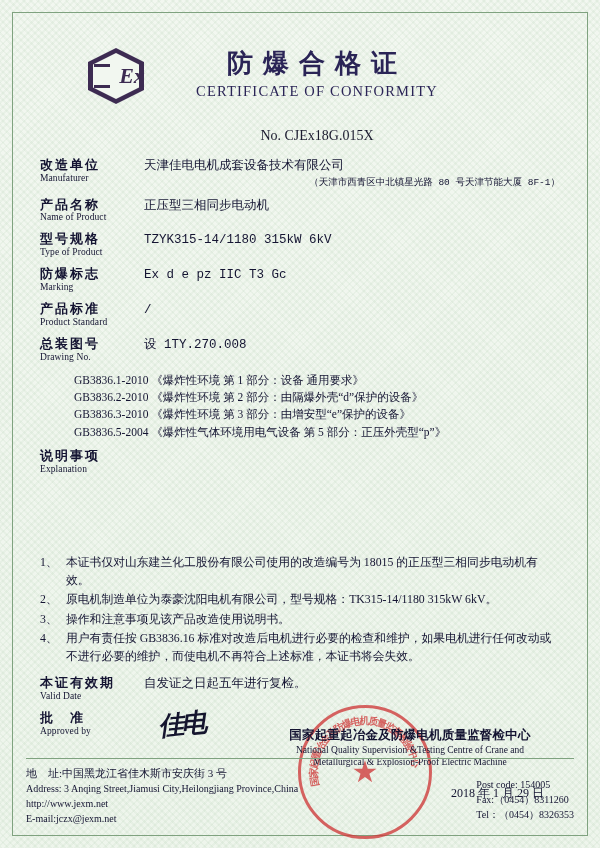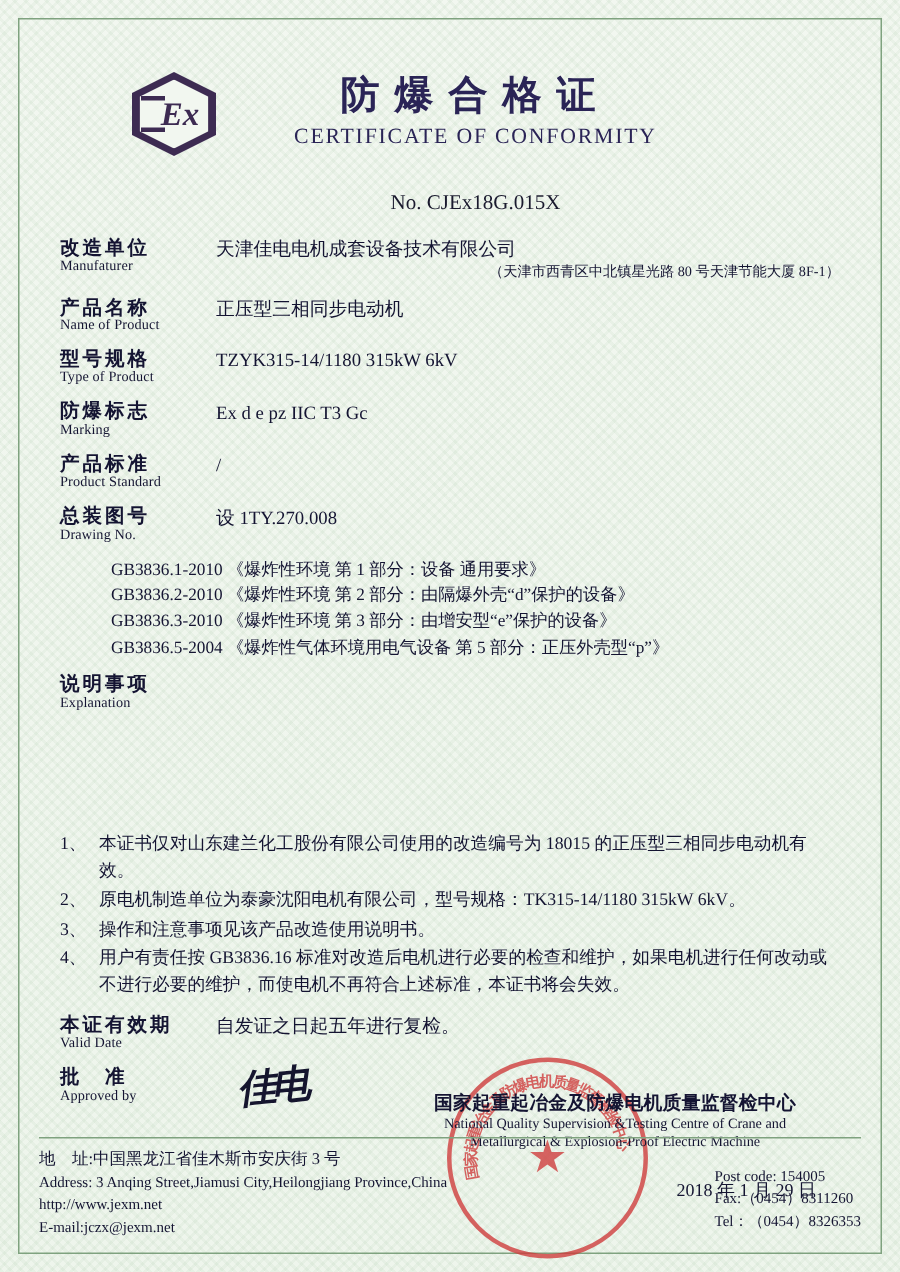--- a/index.html
+++ b/index.html
@@ -59,21 +59,21 @@
   }
   .ex-logo .hex-in {
     position: absolute;
     left: 5px; top: 5px;
     width: 46px; height: 46px;
     background: #f2f7f0;
     clip-path: polygon(50% 0%, 100% 25%, 100% 75%, 50% 100%, 0% 75%, 0% 25%);
   }
   .ex-logo .ex-text {
     position: absolute;
-    left: 4px; top: 0;
+    left: 16px; top: 0;
     width: 56px; height: 56px;
     line-height: 56px;
     font-family: "Liberation Serif", serif;
     font-size: 22px;
     font-style: italic;
     font-weight: bold;
     color: #3d2b52;
   }
   .ex-logo .bar {
     position: absolute;
@@ -128,20 +128,21 @@
     font-size: 9.5px;
     color: #141432;
     letter-spacing: 0.1px;
   }
   .value {
     flex: 1 1 auto;
     font-size: 12.5px;
     line-height: 1.25;
     padding-top: 1px;
     color: #141432;
+    font-family: Liberation Mono, monospace;
   }
   .value .sub {
     display: block;
     font-size: 9.5px;
     margin-top: 2px;
     color: #141432;
     text-align: right;
   }
 
   

